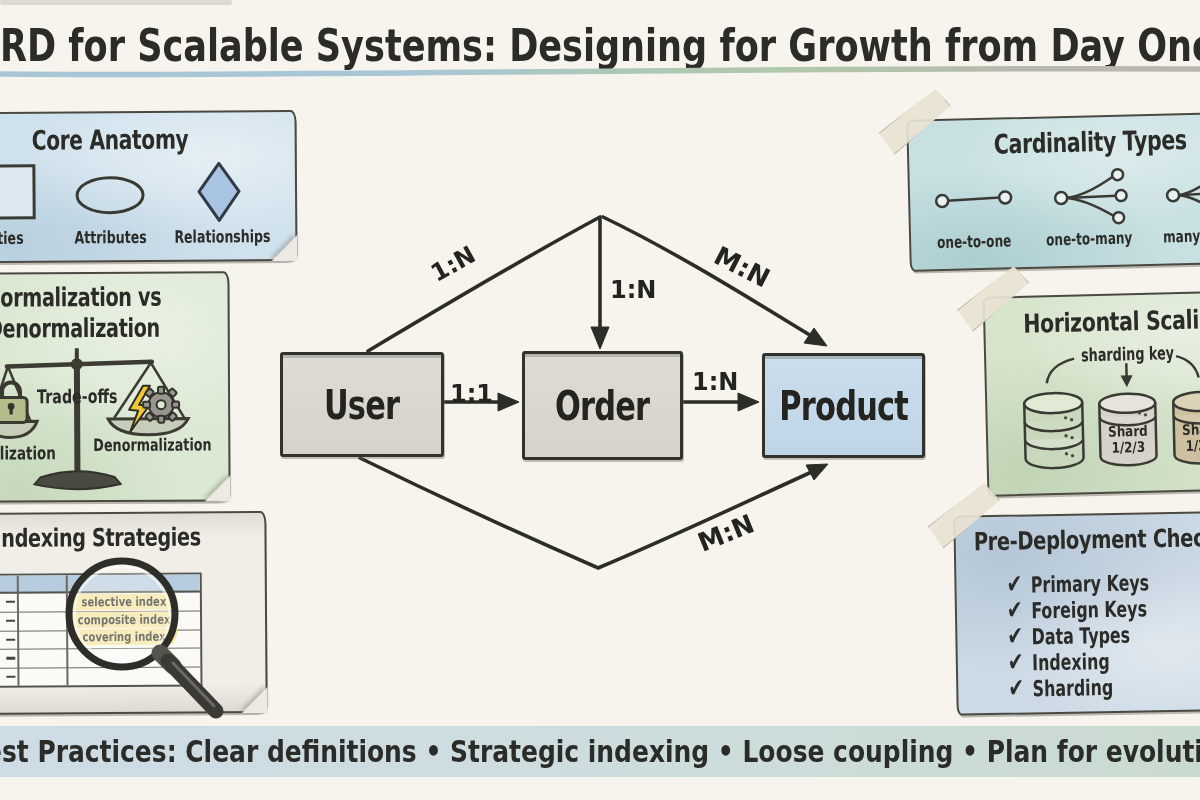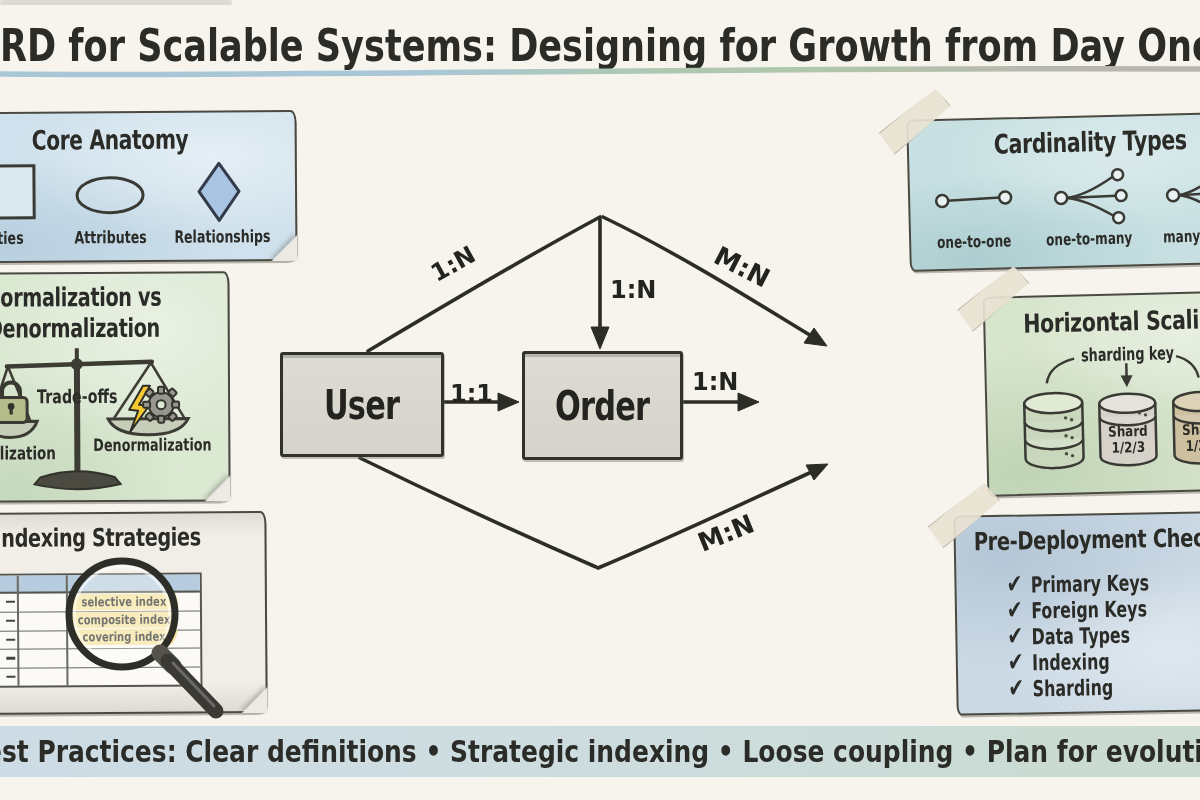--- a/index.html
+++ b/index.html
@@ -359,20 +359,23 @@
       <polygon points="828,464 806,465 814,480"></polygon>
     </g>
   </svg>
 
   <div class="abs er-box er-gray" style="left:280px;top:352px;width:158px;height:99px;">
     <span>User</span>
   </div>
   <div class="abs er-box er-gray" style="left:522px;top:351px;width:155px;height:103px;">
     <span>Order</span>
   </div>
+  <div class="abs er-box er-blue" style="left:762px;top:353px;width:157px;height:99px;">
+    <span>Product</span>
+  </div>
 
   <div class="rel-label" style="left:430px;top:250px;transform:rotate(-29deg);">1:N</div>
   <div class="rel-label" style="left:610px;top:276px;">1:N</div>
   <div class="rel-label" style="left:713px;top:252px;transform:rotate(27deg);font-size:26px;">M:N</div>
   <div class="rel-label" style="left:450px;top:380px;">1:1</div>
   <div class="rel-label" style="left:692px;top:368px;">1:N</div>
   <div class="rel-label" style="left:697px;top:518px;transform:rotate(-22deg);font-size:26px;">M:N</div>
 
   <div id="banner" class="abs">
     <div id="banner-text" class="abs">Best Practices: Clear definitions • Strategic indexing • Loose coupling • Plan for evolution</div>

